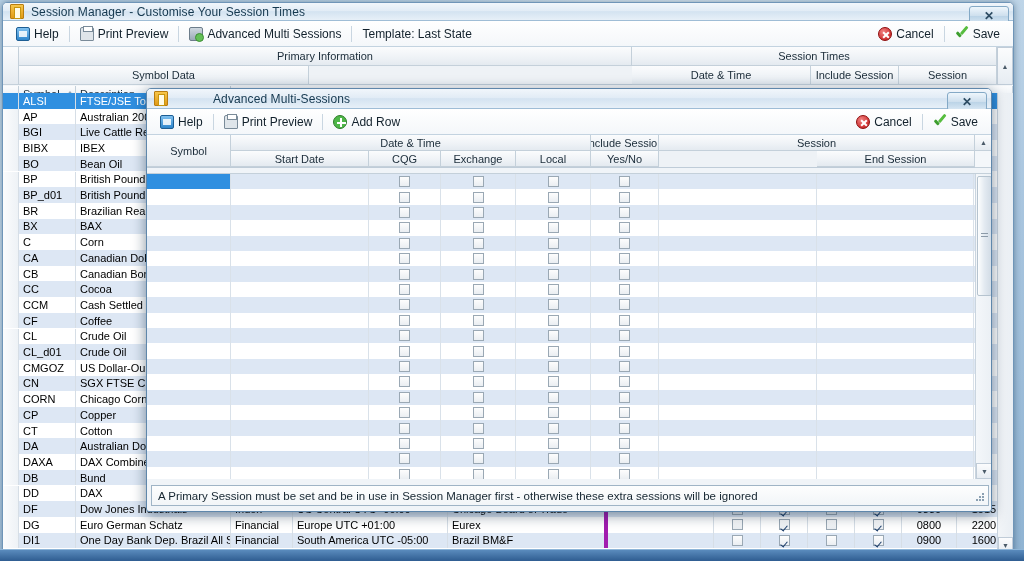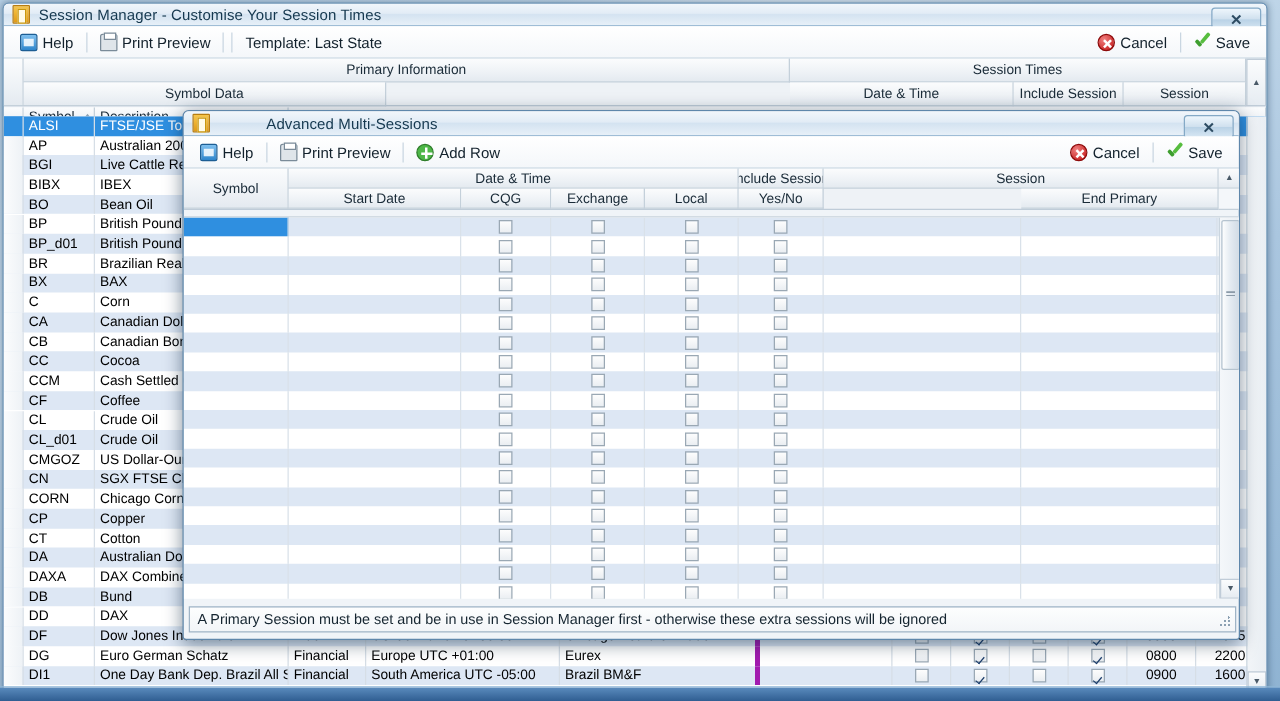--- a/index.html
+++ b/index.html
@@ -260,20 +260,24 @@
     <div class="tb-item">
       <span class="ico ico-help"></span>
       <span>Help</span>
     </div>
     <div class="tb-sep"></div>
     <div class="tb-item">
       <span class="ico ico-print"></span>
       <span>Print Preview</span>
     </div>
     <div class="tb-sep"></div>
+    <div class="tb-item">
+      <span class="ico ico-adv"></span>
+      <span>Advanced Multi Sessions</span>
+    </div>
     <div class="tb-sep"></div>
     <div class="tb-item">Template: Last State</div>
 
     <div class="tb-right">
       <div class="tb-item">
         <span class="ico ico-cancel"></span>
         <span>Cancel</span>
       </div>
       <div class="tb-sep"></div>
       <div class="tb-item">
@@ -817,21 +821,21 @@
     <div class="hdr-cell span2" style="left:0;width:84px;">Symbol</div>
     <div class="hdr-cell" style="left:84px;top:0;width:360px;">Date &amp; Time</div>
     <div class="hdr-cell" style="left:444px;top:0;width:68px;">Include Session</div>
     <div class="hdr-cell" style="left:512px;top:0;width:316px;">Session</div>
 
     <div class="hdr-cell r2" style="left:84px;width:138px;">Start Date</div>
     <div class="hdr-cell r2" style="left:222px;width:72px;">CQG</div>
     <div class="hdr-cell r2" style="left:294px;width:75px;">Exchange</div>
     <div class="hdr-cell r2" style="left:369px;width:75px;">Local</div>
     <div class="hdr-cell r2" style="left:444px;width:68px;">Yes/No</div>
-    <div class="hdr-cell r2" style="left:670px;width:158px;">End Primary</div>
+    <div class="hdr-cell r2" style="left:670px;width:158px;">End Session</div>
 
     <div class="hdr-cell" style="left:828px;top:0;width:18px;height:16px;">
       <span style="font-size:7px;color:#4a5a68;">▲</span>
     </div>
     <div class="hdr-cell" style="left:828px;top:16px;width:18px;height:17px;background:#f4f7fa;"></div>
   </div>
 
   <div class="m-body">
     <div id="modal-rows">
         <div class="mrow first alt" style="top: 0px;">

